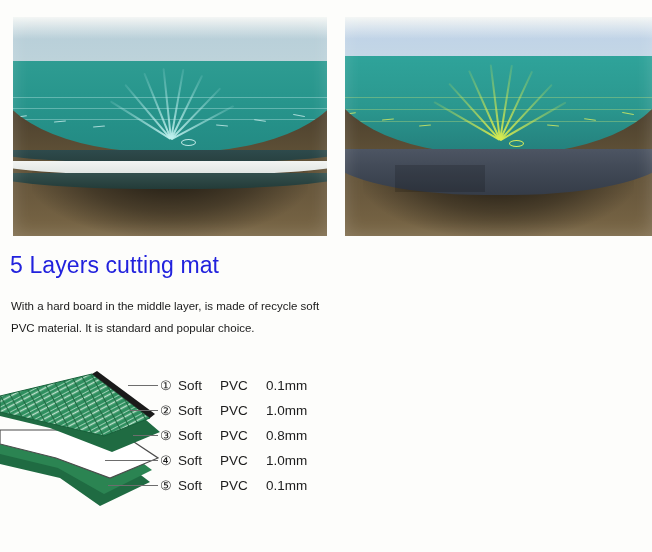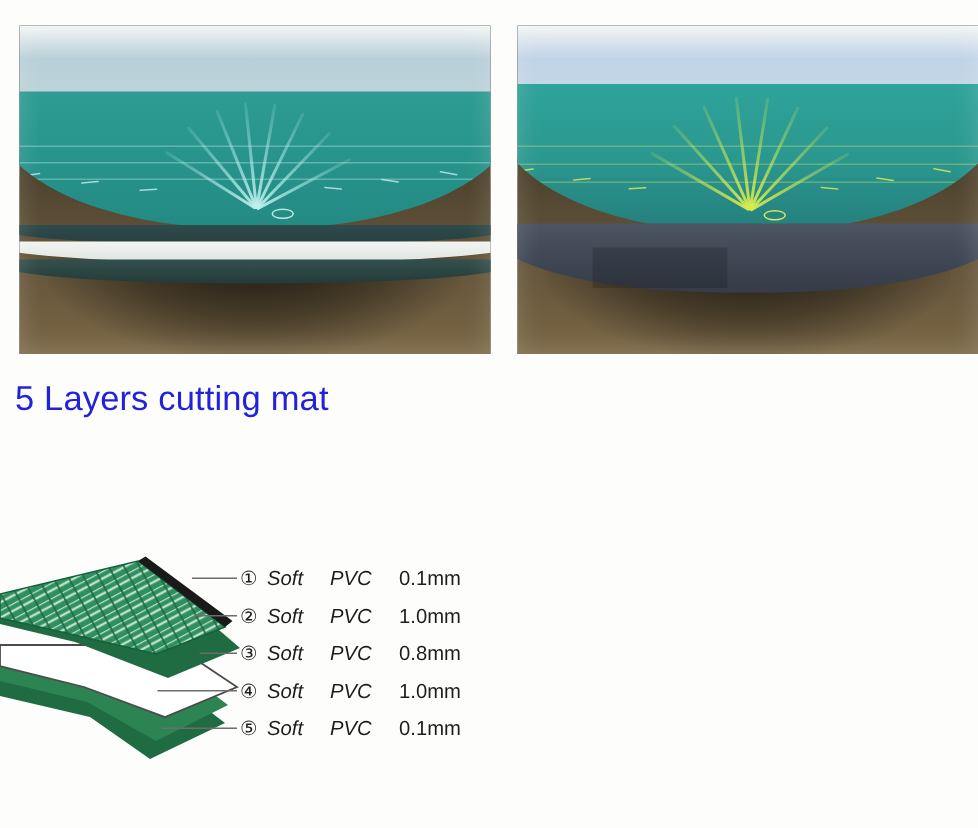--- a/index.html
+++ b/index.html
@@ -128,22 +128,22 @@
 
   .legend-row {
     display: flex; align-items: center;
     white-space: nowrap;
   }
   .legend-left .legend-row  { height: 25px; font-size: 13.5px; color: #1d1d1d; }
 
   .num { width: 18px; display: inline-block; font-size: 13px; }
   .legend-left  .num { color: #1d1d1d; }
 
-  .mat-txt  { width: 42px; display: inline-block; font-style: italic; }
-  .pvc-txt  { width: 46px; display: inline-block; font-style: italic; }
+  .mat-txt  { width: 42px; display: inline-block; }
+  .pvc-txt  { width: 46px; display: inline-block; }
   .thk-txt  { display: inline-block; }
 
   .leader { position: absolute; background: #6d6d6d; height: 1px; }
 </style>
 </head>
 <body>
 
 <div class="page">
 
   <div class="col col-left">
@@ -181,20 +181,21 @@
           <div class="edge-layer e5-1"></div>
           <div class="edge-layer e5-2"></div>
           <div class="edge-layer e5-3"></div>
         </div>
       </div>
       <div class="photo-blurtop"></div>
       <div class="photo-vig"></div>
     </div>
 
     <div class="title">5 Layers cutting mat</div>
+    <div class="desc">With a hard board in the middle layer, is made of recycle soft PVC material. It is standard and popular choice.</div>
 
     <div class="diagram diagram-left">
       <svg width="330" height="140" viewBox="0 0 330 140">
         <defs>
           <pattern id="mesh5" width="9" height="9" patternUnits="userSpaceOnUse" patternTransform="rotate(-28)">
             <rect width="9" height="9" fill="#2f8f5f"></rect>
             <path d="M0 0 L9 0 M0 4.5 L9 4.5" stroke="#bfe2cd" stroke-width="1.6"></path>
             <path d="M4.5 0 L4.5 9" stroke="#1f6b42" stroke-width="1.1"></path>
           </pattern>
         </defs>

